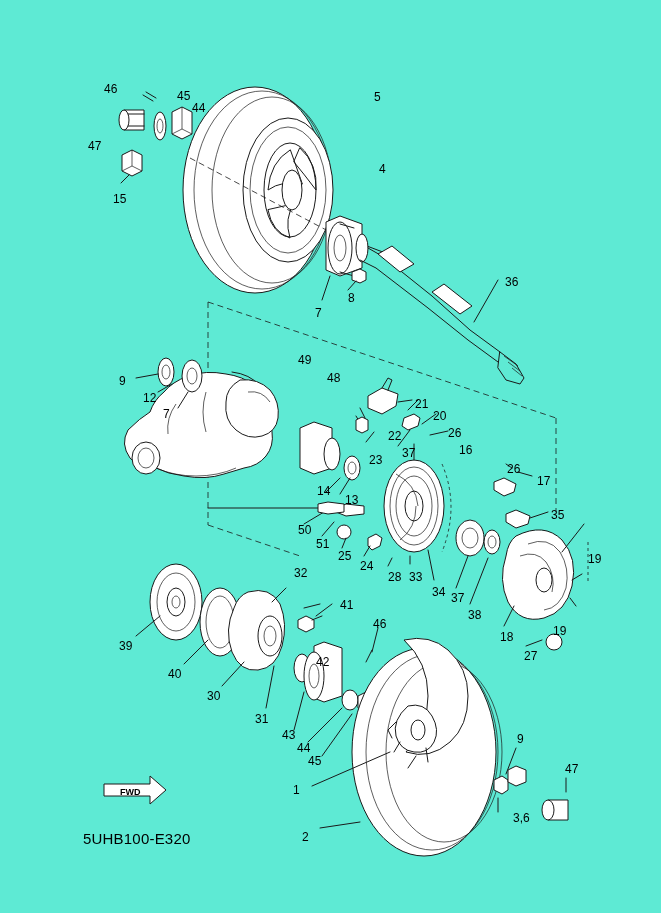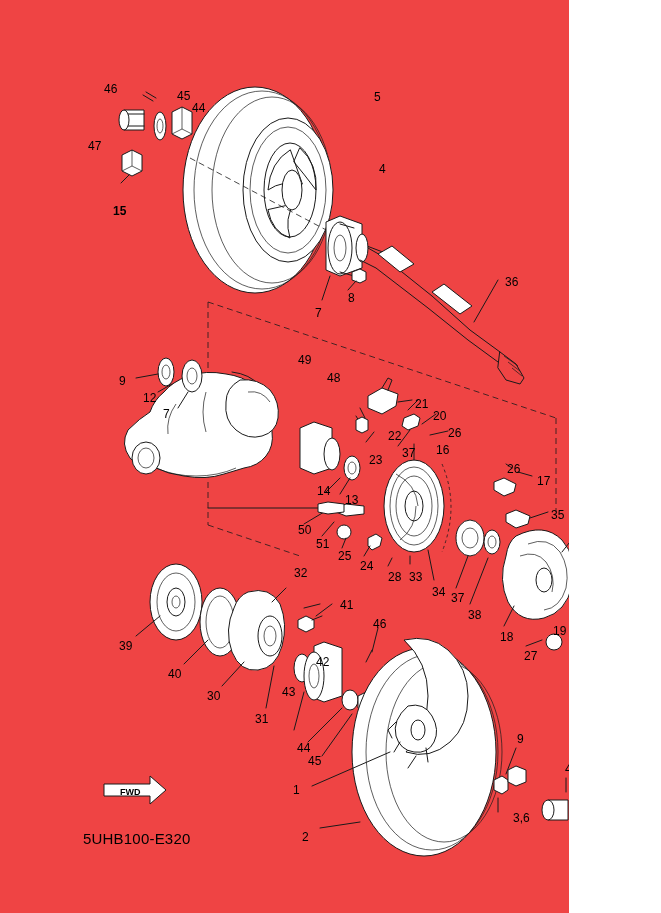--- a/index.html
+++ b/index.html
@@ -5,25 +5,24 @@
   html, body {
     margin: 0;
     padding: 0;
     background: #ffffff;
   }
   body {
     font-family: "Liberation Sans", sans-serif;
   }
   #page {
     position: relative;
-    width: 553px;
+    width: 661px;
     height: 913px;
-    background: #ef4444;
+    background: #5eead4;
     overflow: hidden;
-    padding-left: 16px;
   }
   #diagram-svg {
     position: absolute;
     left: 0;
     top: 0;
     width: 661px;
     height: 913px;
   }
   .callout {
     position: absolute;
@@ -296,36 +295,36 @@
     </g>
 
   </svg>
 
   <div class="callout" style="left:104px; top:83px;">46</div>
   <div class="callout" style="left:177px; top:90px;">45</div>
   <div class="callout" style="left:192px; top:102px;">44</div>
   <div class="callout" style="left:374px; top:91px;">5</div>
   <div class="callout" style="left:88px; top:140px;">47</div>
   <div class="callout" style="left:379px; top:163px;">4</div>
-  <div class="callout" style="left:113px; top:205px;font-weight:bold;">15</div>
+  <div class="callout" style="left:113px; top:193px;">15</div>
   <div class="callout" style="left:505px; top:276px;">36</div>
   <div class="callout" style="left:348px; top:292px;">8</div>
   <div class="callout" style="left:315px; top:307px;">7</div>
   <div class="callout" style="left:298px; top:354px;">49</div>
   <div class="callout" style="left:119px; top:375px;">9</div>
   <div class="callout" style="left:327px; top:372px;">48</div>
   <div class="callout" style="left:143px; top:392px;">12</div>
   <div class="callout" style="left:415px; top:398px;">21</div>
   <div class="callout" style="left:163px; top:408px;">7</div>
   <div class="callout" style="left:433px; top:410px;">20</div>
   <div class="callout" style="left:340px; top:430px;margin-left:48px;">22</div>
   <div class="callout" style="left:369px; top:454px;text-align:right;">23</div>
   <div class="callout" style="left:448px; top:427px;">26</div>
   <div class="callout" style="left:402px; top:447px;">37</div>
-  <div class="callout" style="left:436px; top:444px;text-align:center;">16</div>
+  <div class="callout" style="left:459px; top:444px;text-align:center;">16</div>
   <div class="callout" style="left:507px; top:463px;">26</div>
   <div class="callout" style="left:537px; top:475px;">17</div>
   <div class="callout" style="left:317px; top:485px;">14</div>
   <div class="callout" style="left:345px; top:494px;">13</div>
   <div class="callout" style="left:551px; top:509px;text-align:right;">35</div>
   <div class="callout" style="left:298px; top:524px;">50</div>
   <div class="callout" style="left:316px; top:538px;">51</div>
   <div class="callout" style="left:338px; top:550px;">25</div>
   <div class="callout" style="left:360px; top:560px;">24</div>
   <div class="callout" style="left:588px; top:553px;">19</div>
@@ -338,21 +337,21 @@
   <div class="callout" style="left:340px; top:599px;">41</div>
   <div class="callout" style="left:316px; top:656px;">42</div>
   <div class="callout" style="left:373px; top:618px;">46</div>
   <div class="callout" style="left:553px; top:625px;">19</div>
   <div class="callout" style="left:500px; top:631px;">18</div>
   <div class="callout" style="left:119px; top:640px;">39</div>
   <div class="callout" style="left:512px; top:650px;margin-left:12px;">27</div>
   <div class="callout" style="left:168px; top:668px;">40</div>
   <div class="callout" style="left:207px; top:690px;">30</div>
   <div class="callout" style="left:255px; top:713px;">31</div>
-  <div class="callout" style="left:282px; top:686px;">43</div>
+  <div class="callout" style="left:282px; top:729px;">43</div>
   <div class="callout" style="left:297px; top:742px;">44</div>
   <div class="callout" style="left:517px; top:733px;">9</div>
   <div class="callout" style="left:308px; top:755px;">45</div>
   <div class="callout" style="left:565px; top:763px;">47</div>
   <div class="callout" style="left:293px; top:784px;">1</div>
   <div class="callout" style="left:513px; top:812px;">3,6</div>
   <div class="callout" style="left:302px; top:831px;">2</div>
 
   <div class="fwd-label" style="left:120px; top:787px;">FWD</div>
   <div class="part-code" style="left:83px; top:830px;">5UHB100-E320</div>

